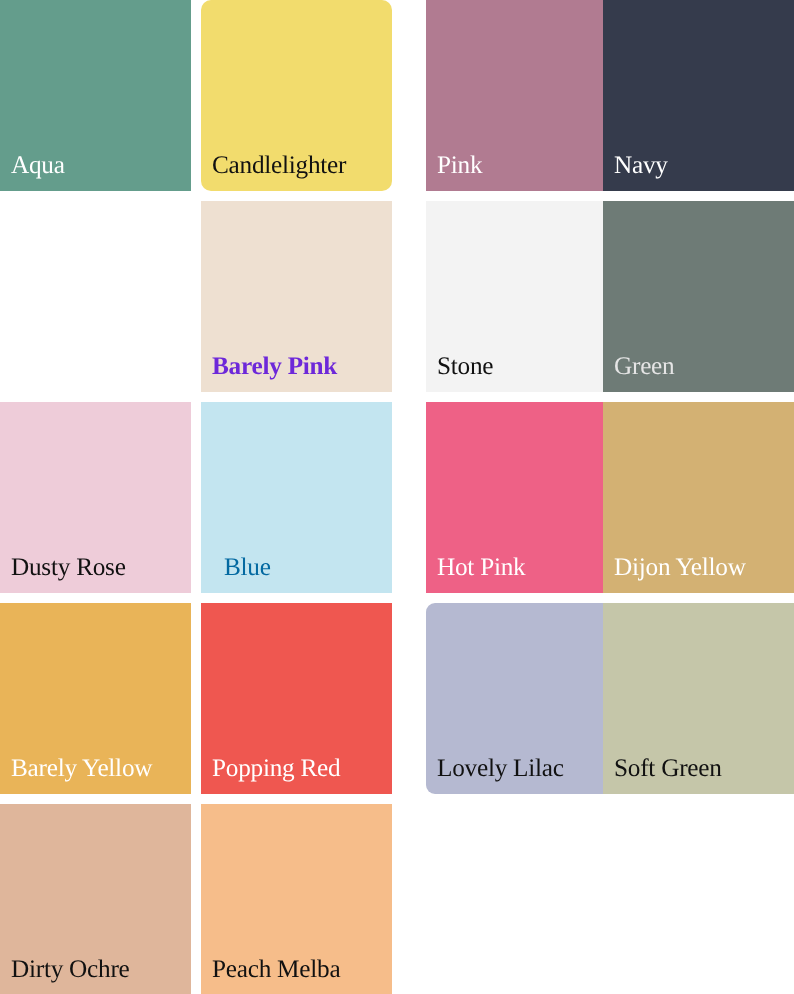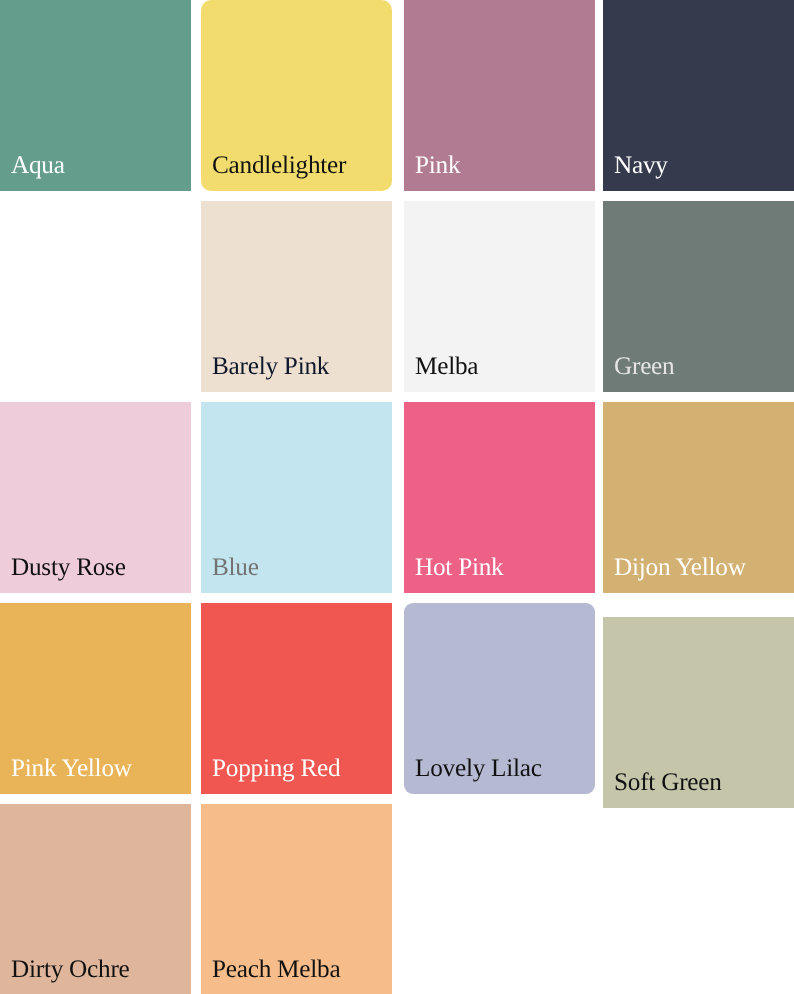--- a/index.html
+++ b/index.html
@@ -28,21 +28,21 @@
     font-size:25.25px;
     line-height:1;
     white-space:nowrap;
     letter-spacing:-0.25px;
     
     -webkit-font-smoothing:antialiased;
     transform:translateZ(0);
     will-change:transform;
   }
   
-  .c0{left:0px;}   .c1{left:201px;} .c2{left:404px;} .c3{left:603px;}
+  .c0{left:0px;}   .c1{left:201px;} .c2{left:426px;} .c3{left:603px;}
   
   .r0{top:0px;}    .r1{top:201px;}  .r2{top:402px;text-align:right;}  .r3{top:603px;}  .r4{top:804px;}
 </style>
 </head>
 <body>
 
 <div class="palette-grid">
 
   <div class="swatch r0 c0" style="background-color: rgb(100, 157, 140);">
     <span class="swatch-label" style="color: rgb(255, 255, 255);">Aqua</span>
@@ -51,52 +51,52 @@
     <span class="swatch-label" style="color: rgb(17, 17, 17);">Candlelighter</span>
   </div>
   <div class="swatch r0 c2" style="background-color: rgb(177, 123, 145);">
     <span class="swatch-label" style="color: rgb(255, 255, 255);">Pink</span>
   </div>
   <div class="swatch r0 c3" style="background-color: rgb(53, 59, 76);">
     <span class="swatch-label" style="color: rgb(255, 255, 255);">Navy</span>
   </div>
 
   <div class="swatch r1 c1" style="background-color: rgb(238, 224, 209);">
-    <span class="swatch-label" style="color: #0f172a;">Barely Pink</span>
+    <span class="swatch-label" style="color: #6d28d9; font-weight: bold;">Barely Pink</span>
   </div>
   <div class="swatch r1 c2" style="background-color: rgb(243, 243, 243);">
-    <span class="swatch-label" style="color: rgb(17, 17, 17);">Melba</span>
+    <span class="swatch-label" style="color: rgb(17, 17, 17);">Stone</span>
   </div>
   <div class="swatch r1 c3" style="background-color: rgb(110, 123, 118);">
     <span class="swatch-label" style="color: #e5e5e5;">Green</span>
   </div>
 
   <div class="swatch r2 c0" style="background-color: rgb(238, 204, 217);">
     <span class="swatch-label" style="color: rgb(17, 17, 17);">Dusty Rose</span>
   </div>
   <div class="swatch r2 c1" style="background-color: rgb(195, 229, 240);">
-    <span class="swatch-label" style="color: #737373;">Blue</span>
+    <span class="swatch-label" style="color: #0369a1; margin-left: 12px;">Blue</span>
   </div>
   <div class="swatch r2 c2" style="background-color: rgb(238, 97, 134);">
     <span class="swatch-label" style="color: rgb(255, 255, 255); margin-top: 48px;">Hot Pink</span>
   </div>
   <div class="swatch r2 c3" style="background-color: rgb(211, 177, 115);">
     <span class="swatch-label" style="color: rgb(255, 255, 255);">Dijon Yellow</span>
   </div>
 
   <div class="swatch r3 c0" style="background-color: rgb(233, 180, 88);">
-    <span class="swatch-label" style="color: rgb(255, 255, 255);">Pink Yellow</span>
+    <span class="swatch-label" style="color: rgb(255, 255, 255);">Barely Yellow</span>
   </div>
   <div class="swatch r3 c1" style="background-color: rgb(239, 87, 80);">
     <span class="swatch-label" style="color: rgb(255, 255, 255);">Popping Red</span>
   </div>
   <div class="swatch r3 c2" style="background-color: rgb(181, 185, 209); border-radius: 9px;">
     <span class="swatch-label" style="color: rgb(17, 17, 17);">Lovely Lilac</span>
   </div>
-  <div class="swatch r3 c3" style="background-color: rgb(197, 198, 169); margin-top: 14px;">
+  <div class="swatch r3 c3" style="background-color: rgb(197, 198, 169);">
     <span class="swatch-label" style="color: rgb(17, 17, 17);">Soft Green</span>
   </div>
 
   <div class="swatch r4 c0" style="background-color: rgb(223, 182, 155);">
     <span class="swatch-label" style="color: rgb(17, 17, 17);">Dirty Ochre</span>
   </div>
   <div class="swatch r4 c1" style="background-color: rgb(246, 189, 138);">
     <span class="swatch-label" style="color: rgb(17, 17, 17);">Peach Melba</span>
   </div>
 

